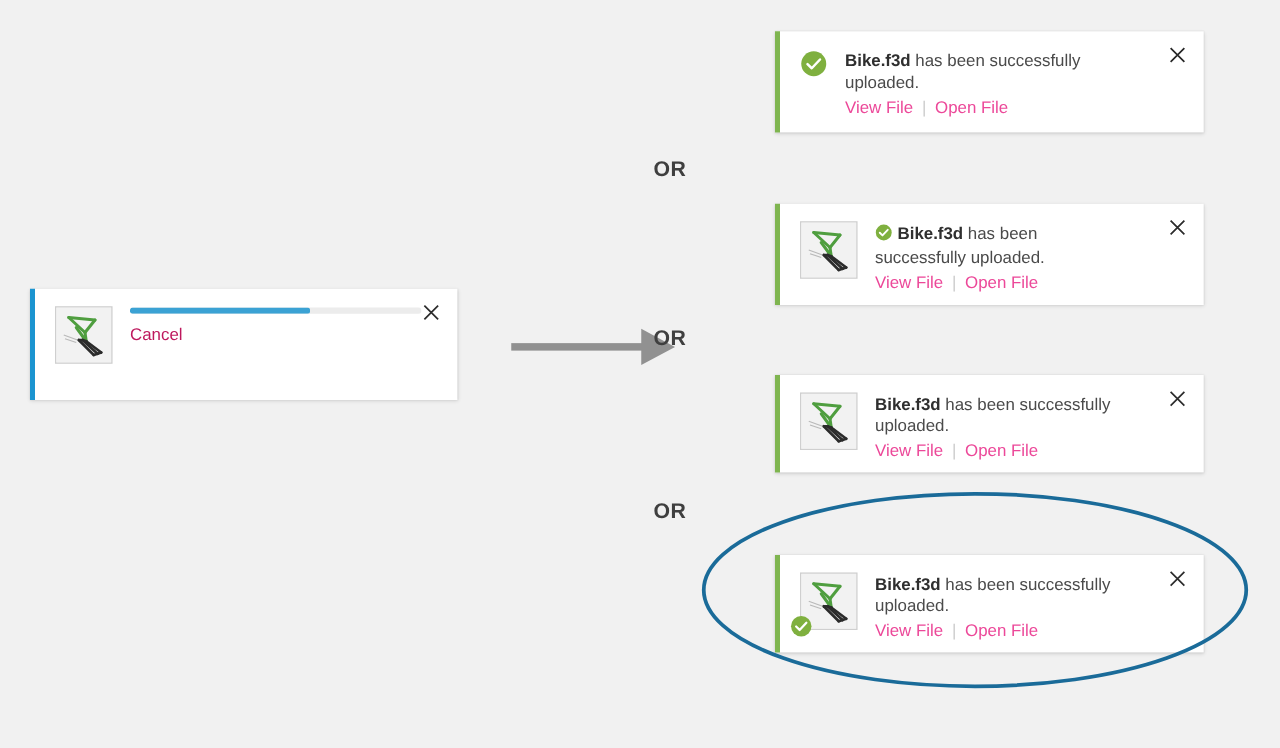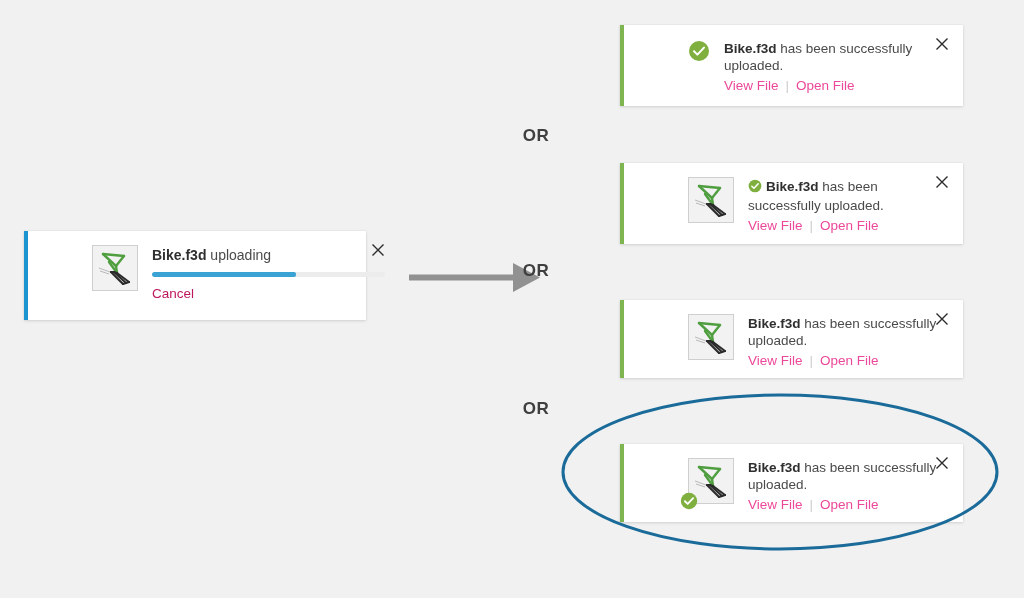--- a/index.html
+++ b/index.html
@@ -38,21 +38,20 @@
   .accent.blue  { background: #1b94d0; }
   .accent.green { background: #7fb550; }
 
   .toast-body {
     flex: 1 1 auto;
     display: flex;
     align-items: flex-start;
     padding: 14px 14px 14px 16px;
     position: relative;
     box-sizing: border-box;
-    margin-left: 48px;
   }
 
   
   .thumb-wrap {
     position: relative;
     flex: 0 0 auto;
     margin-right: 14px;
   }
   .thumb {
     width: 46px;
@@ -217,23 +216,20 @@
             </g>
             <g stroke="#b9b9b9" stroke-width="1" fill="none">
               <path d="M6 22 L17 26"></path>
               <path d="M7 25 L16 28"></path>
             </g>
           </svg>
         </div>
       </div>
 
       <div class="content">
-        <div class="upload-title">
-          <span class="fname">Bike.f3d</span><span> uploading</span>
-        </div>
         <div class="progress-track">
           <div class="progress-fill" id="progress-fill" style="width: 62%; background: rgb(59, 162, 212);"></div>
         </div>
         <div class="cancel-row">
           <a>Cancel</a>
         </div>
       </div>
 
       <div class="close-btn">
         <svg width="18" height="18" viewBox="0 0 18 18" aria-hidden="true">

